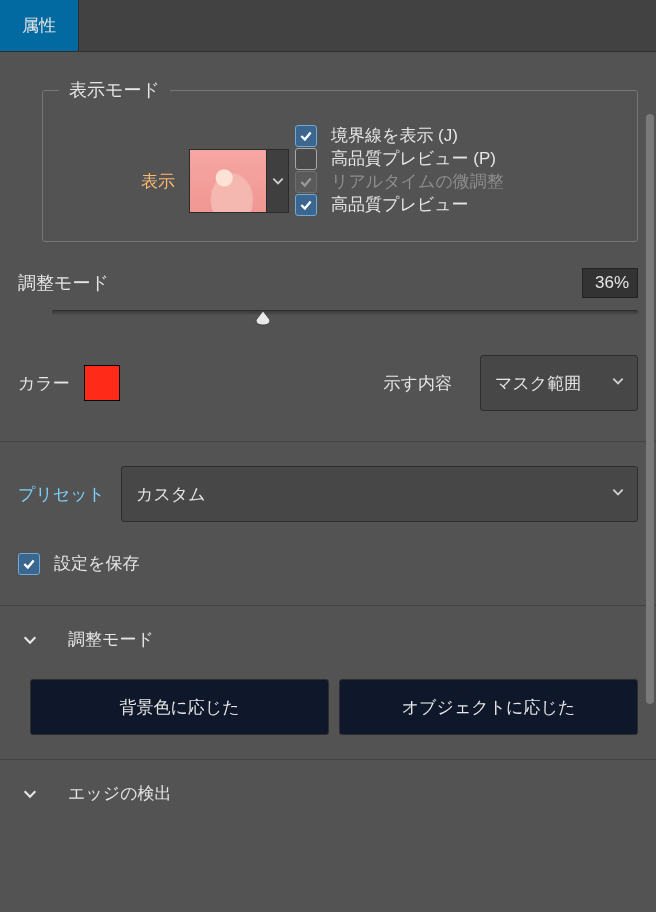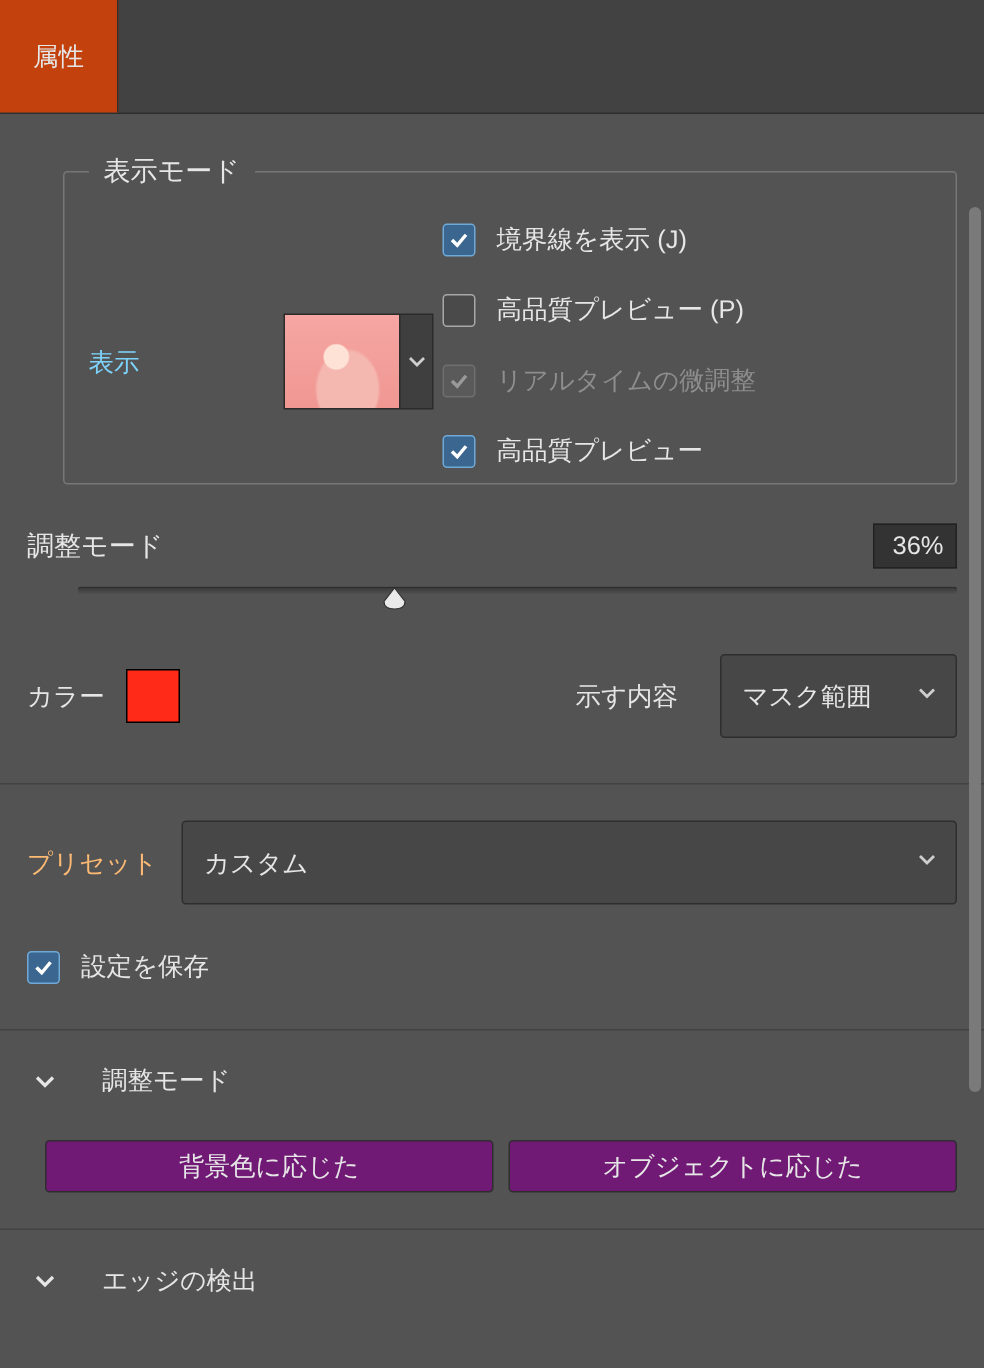--- a/index.html
+++ b/index.html
@@ -5,66 +5,66 @@
     * { box-sizing: border-box; margin: 0; padding: 0; }
     body {
       width: 656px; height: 912px;
       background: #535353; color: #e6e6e6;
       font-family: "Hiragino Sans", "Meiryo", sans-serif;
       font-size: 17px; overflow: hidden; position: relative;
     }
     .panel { width: 100%; height: 100%; display: flex; flex-direction: column; }
     .tabbar { display: flex; background: #424242; border-bottom: 1px solid #2e2e2e; }
     .tab {
-      padding: 26px 22px; background: #c2410c; color: #e6e6e6;
+      padding: 14px 22px; background: #0369a1; color: #e6e6e6;
       border-right: 1px solid #2e2e2e; font-size: 17px;
     }
     .content { flex: 1; overflow: hidden; padding: 0; position: relative; }
     .scrollbar-track {
       position: absolute; right: 2px; top: 62px; width: 10px; height: 620px;
       background: transparent;
     }
     .scrollbar-thumb {
       position: absolute; right: 0; top: 0; width: 8px; height: 590px;
       background: #7a7a7a; border-radius: 4px;
     }
     fieldset.display-mode {
       margin: 26px 18px 0 42px;
       border: 1px solid #777; border-radius: 3px;
-      padding: 14px 16px 10px 16px; position: relative;
+      padding: 14px 16px 25px 16px; position: relative;
     }
     fieldset.display-mode legend {
       padding: 0 10px; font-size: 18px; color: #e6e6e6;
     }
     .display-flex { display: flex; align-items: center; gap: 0; }
     .display-left {
       display: flex; align-items: center; gap: 14px;
       width: 230px; padding-top: 30px;
     }
-    .display-label { flex: 1; color: #7dd3fc; }
+    .display-label { text-align: right; flex: 1; color: #fdba74; }
     .thumb-drop {
       width: 100px; height: 64px; display: flex; align-items: stretch;
       border: 1px solid #2b2b2b;
     }
     .thumb-img {
       width: 76px; height: 62px; background: #f2a1a1; position: relative; overflow: hidden;
     }
     .thumb-img::before {
       content: ""; position: absolute; inset: 0;
       background:
         radial-gradient(circle at 45% 45%, #ffe2d6 8px, transparent 9px),
         radial-gradient(ellipse 40px 50px at 55% 80%, #f4b8b0 50%, transparent 55%),
         linear-gradient(#f6a6a3, #f09792);
     }
     .thumb-caret {
       width: 22px; background: #3f3f3f; display: flex; align-items: center; justify-content: center;
       border-left: 1px solid #2b2b2b;
     }
     .display-checks {
-      display: flex; flex-direction: column; gap: 24px; padding-top: 8px; padding-left: 6px; justify-content: center;
+      display: flex; flex-direction: column; padding-top: 8px; padding-left: 6px; justify-content: center;
     }
     .chk-row { display: flex; align-items: center; gap: 14px; }
     .chk-row.disabled { color: #8e8e8e; }
     .chk {
       width: 22px; height: 22px; border: 1px solid #a8a8a8; border-radius: 3px;
       display: inline-flex; align-items: center; justify-content: center;
       background: #4a4a4a;
     }
     .chk.checked { background: #3a668f; border-color: #6fa9d8; }
     .chk.checked svg polyline { stroke: #fff; }
@@ -105,33 +105,33 @@
       height: 56px; background: #474747; border: 1px solid #2e2e2e;
       display: flex; align-items: center; gap: 10px; padding: 0 12px 0 14px;
       border-radius: 3px;
     }
     .dropdown .dd-text { flex: 1; }
     .divider { height: 1px; background: #424242; margin-top: 30px; }
     .preset-row {
       display: flex; align-items: center; gap: 16px; padding: 0 18px;
       margin-top: 24px;
     }
-    .preset-label { color: #fdba74; white-space: nowrap; }
+    .preset-label { color: #7dd3fc; white-space: nowrap; }
     .preset-dd { flex: 1; }
     .save-row { margin-top: 30px; padding: 0 18px; }
     .sect-header {
       display: flex; align-items: center; gap: 26px; padding: 0 18px;
       margin-top: 22px;
     }
     .chev { display: inline-flex; align-items: center; justify-content: center; width: 24px; }
     .adjust-btns {
       display: flex; gap: 10px; padding: 0 18px 0 30px; margin-top: 28px;
     }
     .adj-btn {
-      flex: 1; height: 35px; background: #701a75; border: 1px solid #2e2e2e;
+      flex: 1; height: 56px; background: #0f172a; border: 1px solid #2e2e2e;
       display: flex; align-items: center; justify-content: center; border-radius: 3px;
       color: #e6e6e6;
     }
     .edge-header { }
     .chevron-down-svg { width: 14px; height: 14px; }
   </style>
 </head>
 <body>
 
 <div class="panel">

